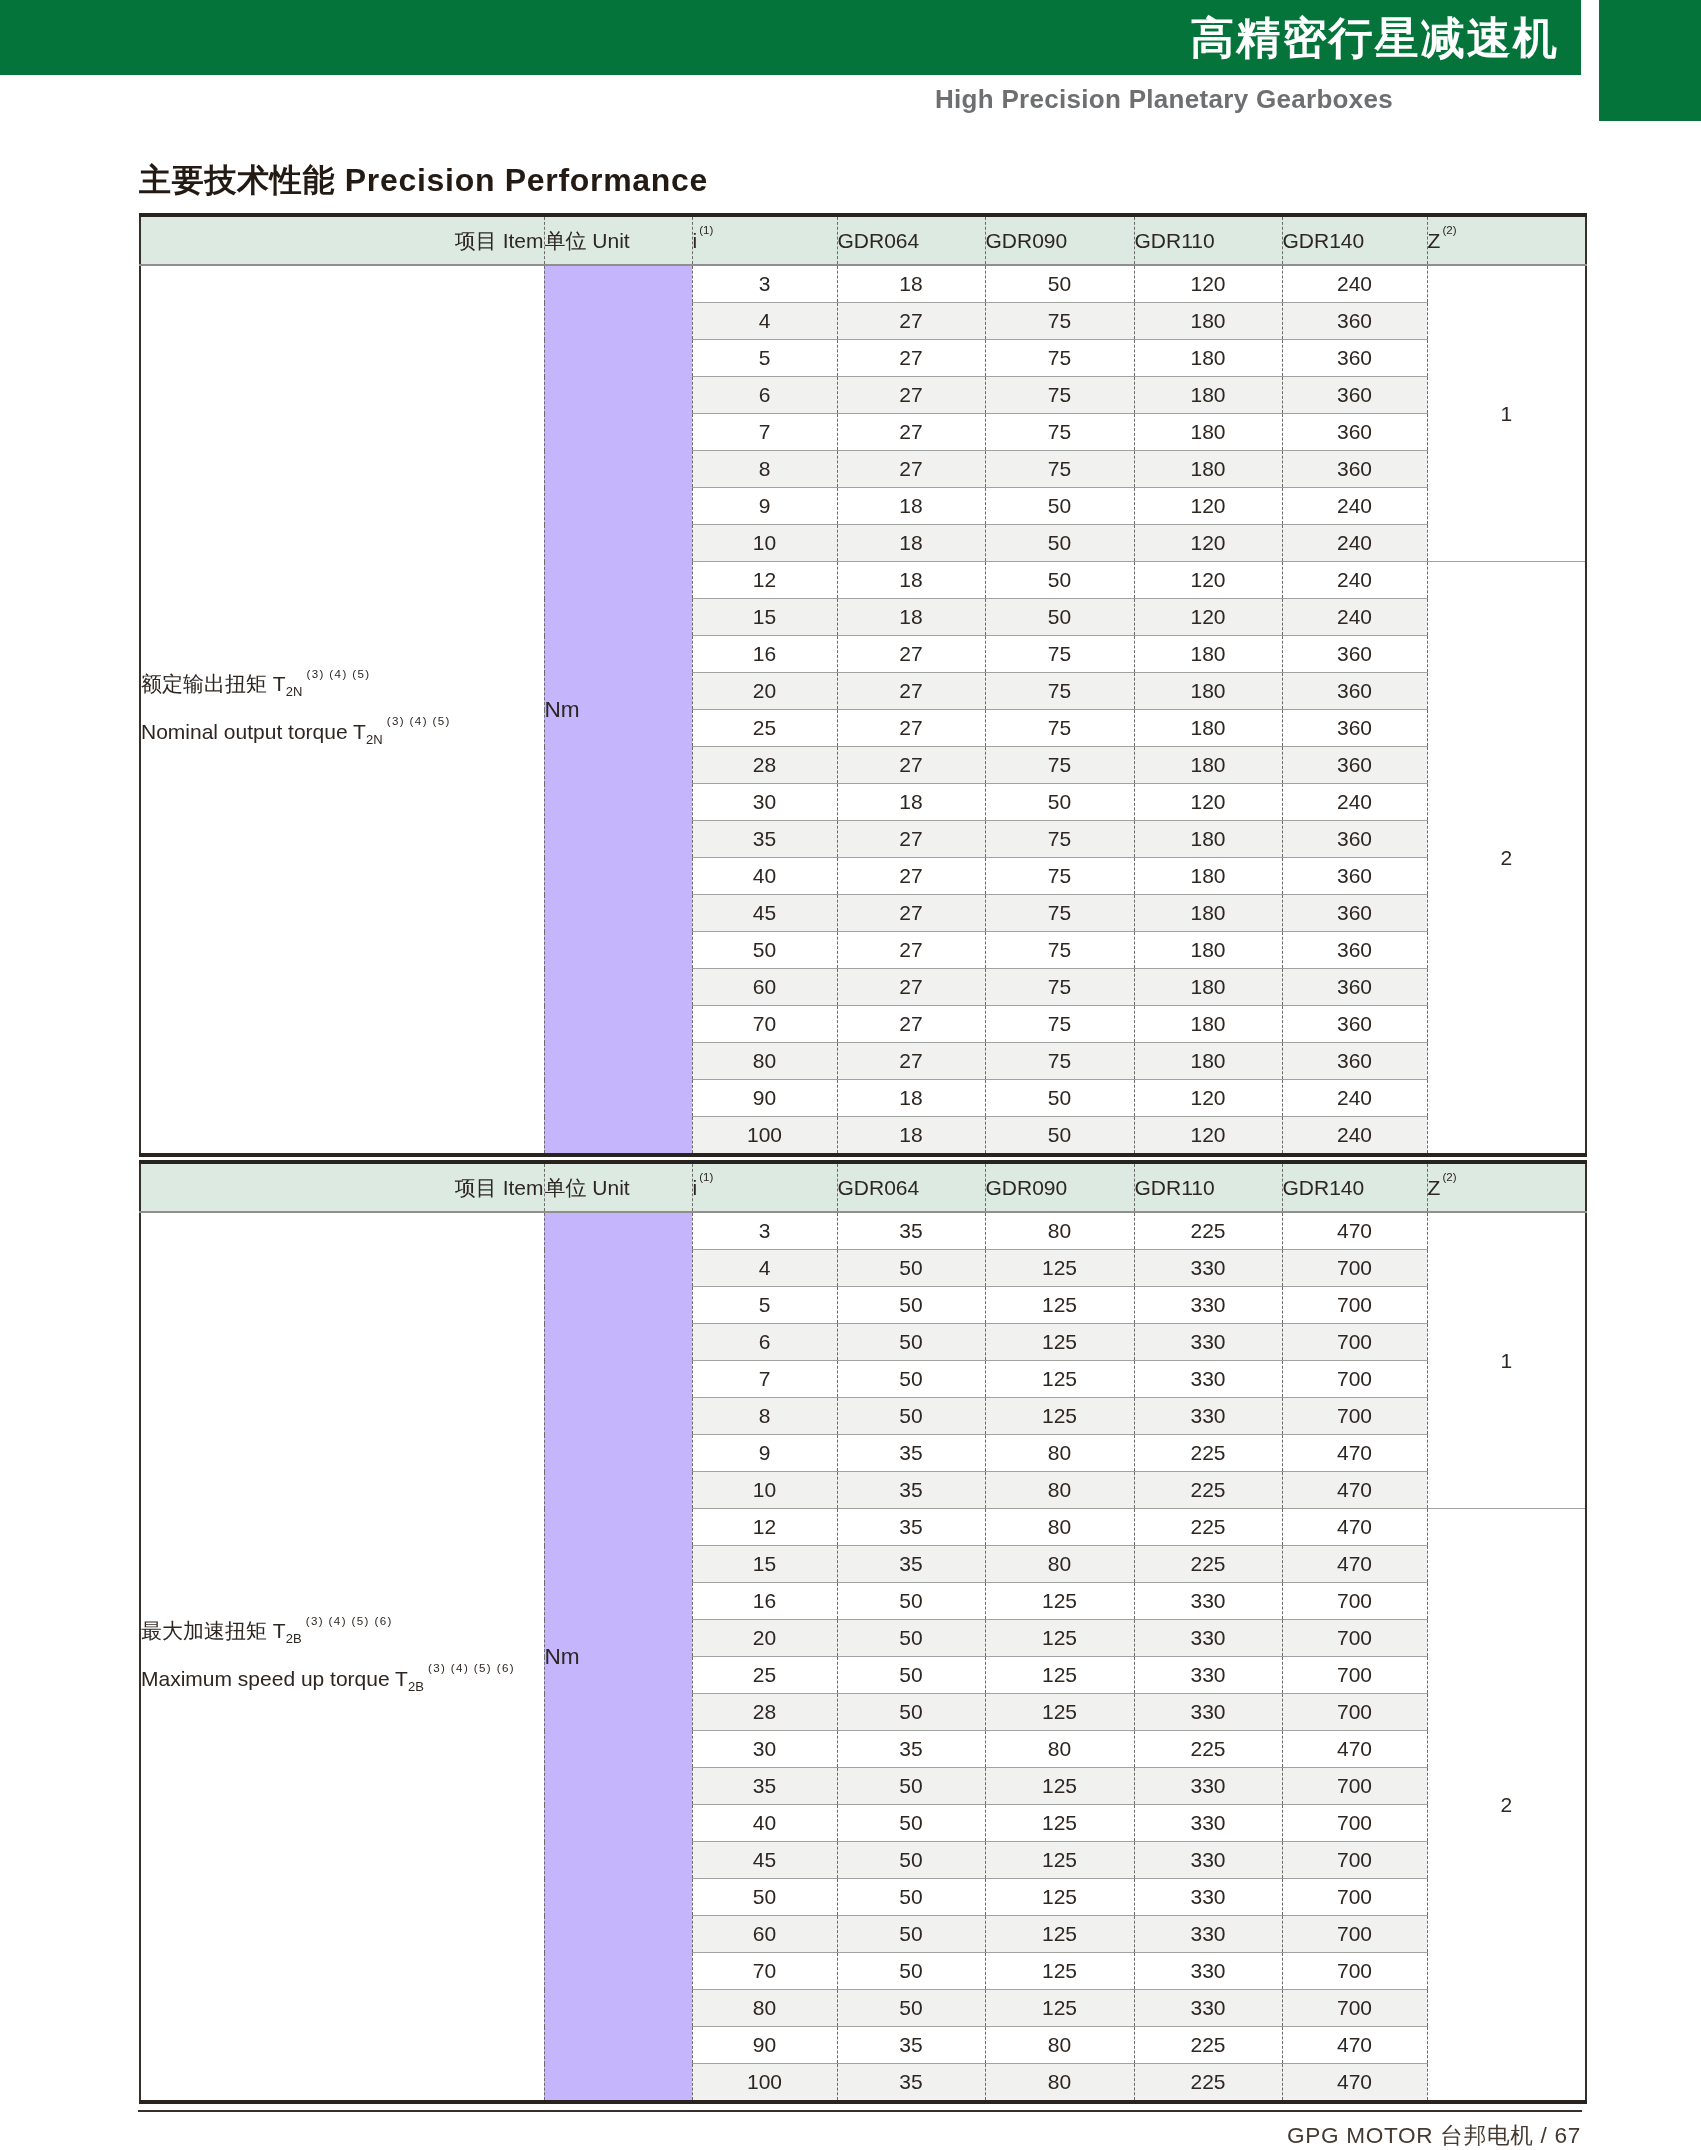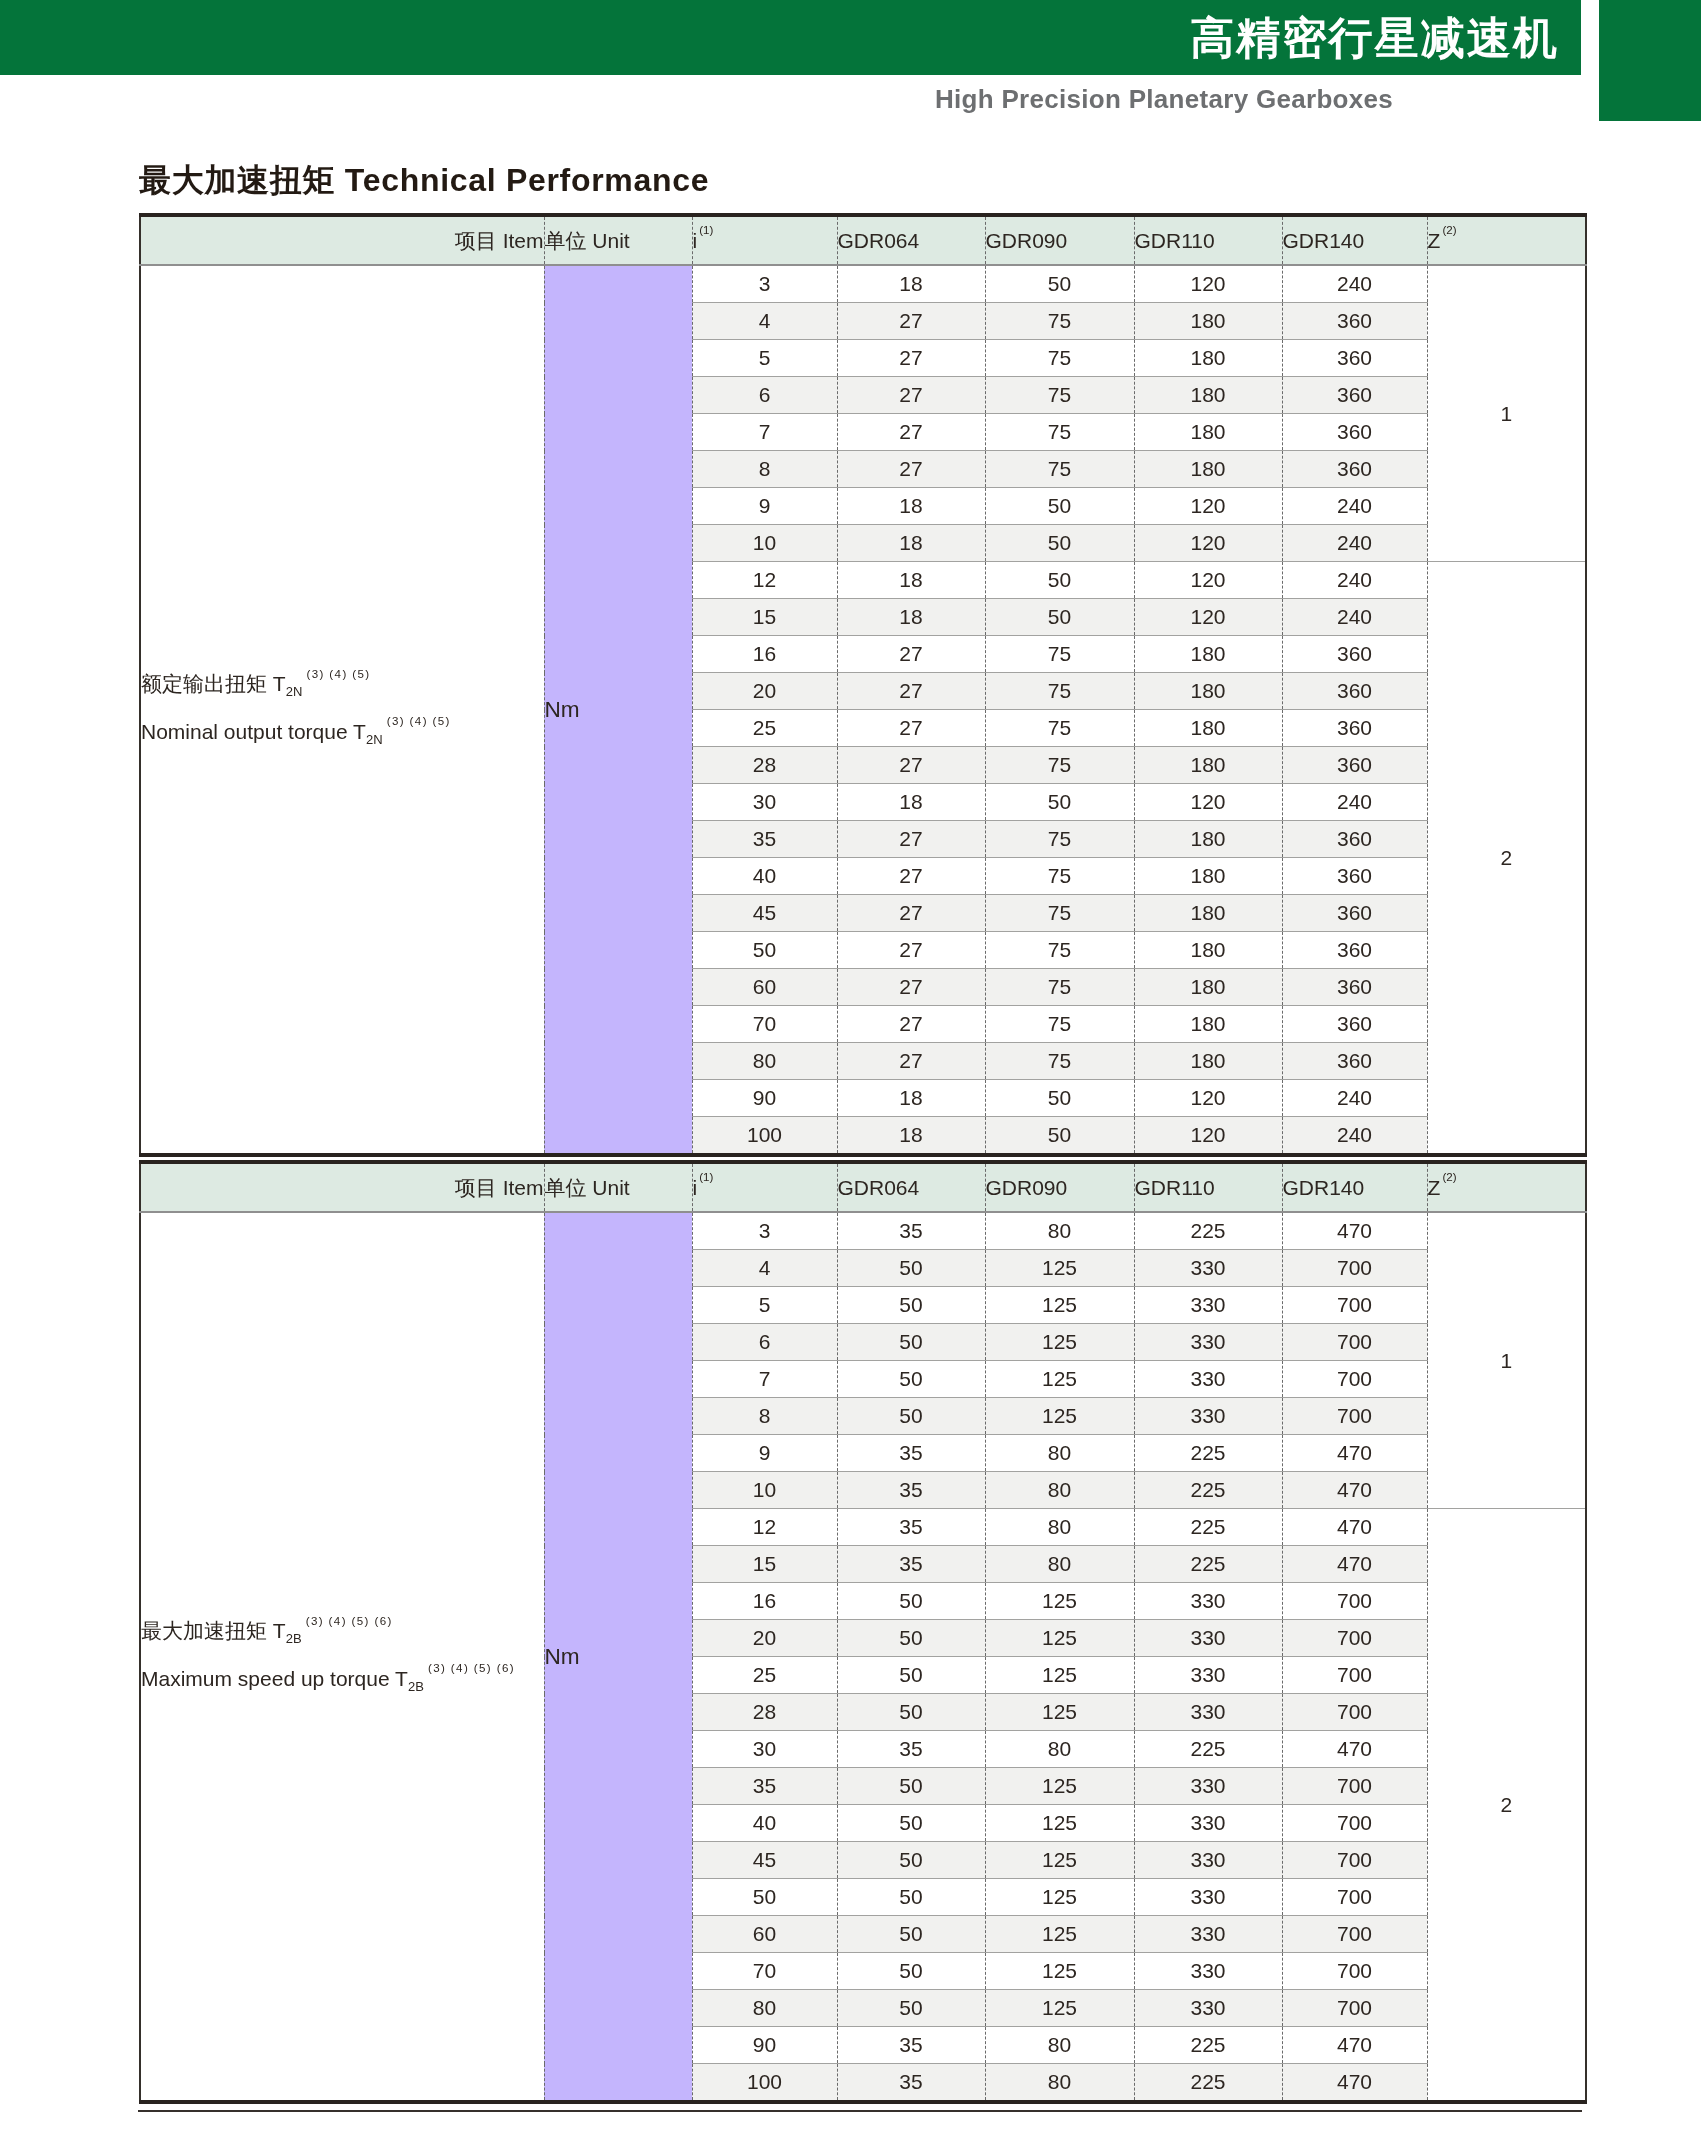--- a/index.html
+++ b/index.html
@@ -56,21 +56,21 @@
 <body>
 
 <div class="page">
 
   <div class="green-bar">
     <span class="zh-title">高精密行星减速机</span>
   </div>
   <div class="green-tab"></div>
   <div class="en-subtitle">High Precision Planetary Gearboxes</div>
 
-  <div class="section-title">最大加速扭矩 Technical Performance</div>
+  <div class="section-title">主要技术性能 Precision Performance</div>
 
   <div class="tbl-wrap tbl1">
     <table class="perf">
       <colgroup>
         <col style="width:404px">
           <col style="width:148px">
           <col style="width:145px">
         <col style="width:148px">
           <col style="width:149px">
           <col style="width:148px">
@@ -467,15 +467,16 @@
             <td class="val-cell">35</td>
             <td class="val-cell">80</td>
             <td class="val-cell">225</td>
             <td class="val-cell">470</td>
           </tr>
         </tbody>
     </table>
   </div>
 
   <div class="footer-line"></div>
+  <div class="footer-text">GPG MOTOR 台邦电机  /  67</div>
 
 </div>
 
 
 </body></html>

